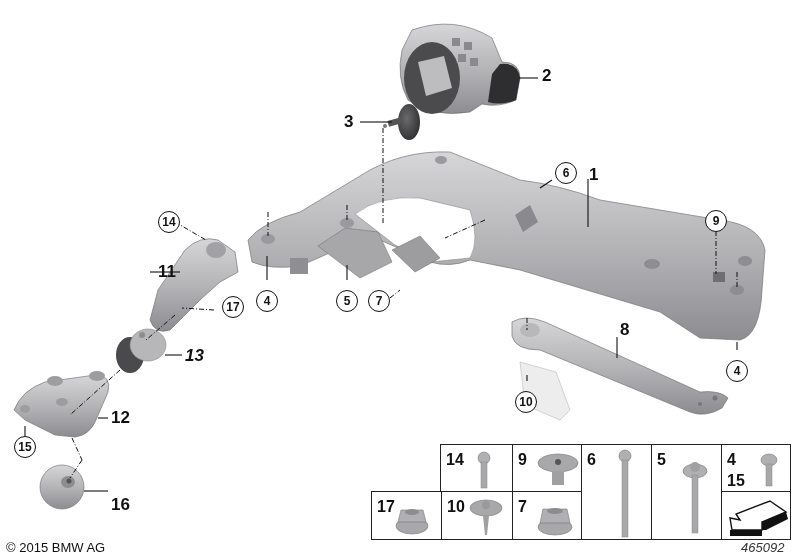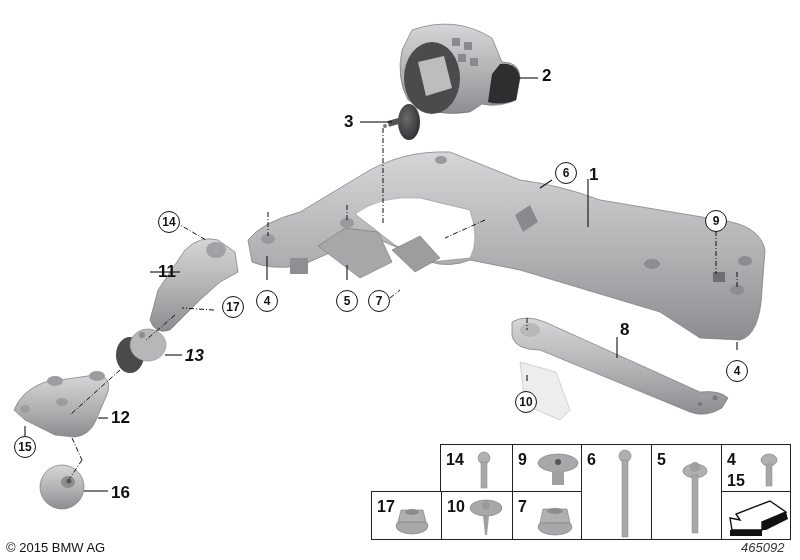--- a/index.html
+++ b/index.html
@@ -136,21 +136,21 @@
     </g>
   </svg>
 
   <div class="lbl" style="left:589px;top:166px;">1</div>
   <div class="lbl" style="left:542px;top:67px;">2</div>
   <div class="lbl" style="left:344px;top:113px;">3</div>
   <div class="lbl" style="left:620px;top:321px;">8</div>
   <div class="lbl" style="left:110px;top:263px;margin-left:48px;">11</div>
   <div class="lbl" style="left:111px;top:409px;">12</div>
   <div class="lbl" style="left:185px;top:347px;font-style:italic;">13</div>
-  <div class="lbl" style="left:111px;top:484px;">16</div>
+  <div class="lbl" style="left:111px;top:496px;">16</div>
 
   <div class="circ" style="left:256px;top:290px;">4</div>
   <div class="circ" style="left:726px;top:360px;">4</div>
   <div class="circ" style="left:336px;top:290px;">5</div>
   <div class="circ" style="left:555px;top:162px;">6</div>
   <div class="circ" style="left:368px;top:290px;">7</div>
   <div class="circ" style="left:705px;top:210px;">9</div>
   <div class="circ" style="left:515px;top:391px;">10</div>
   <div class="circ" style="left:158px;top:211px;">14</div>
   <div class="circ" style="left:14px;top:436px;">15</div>

